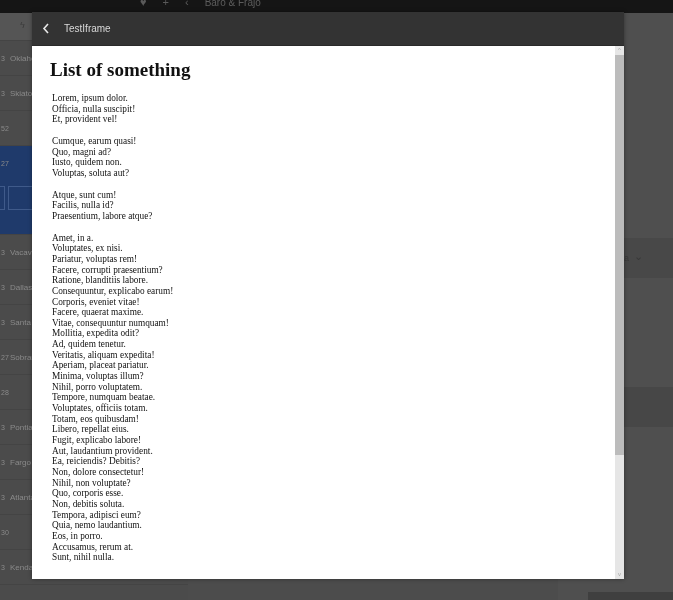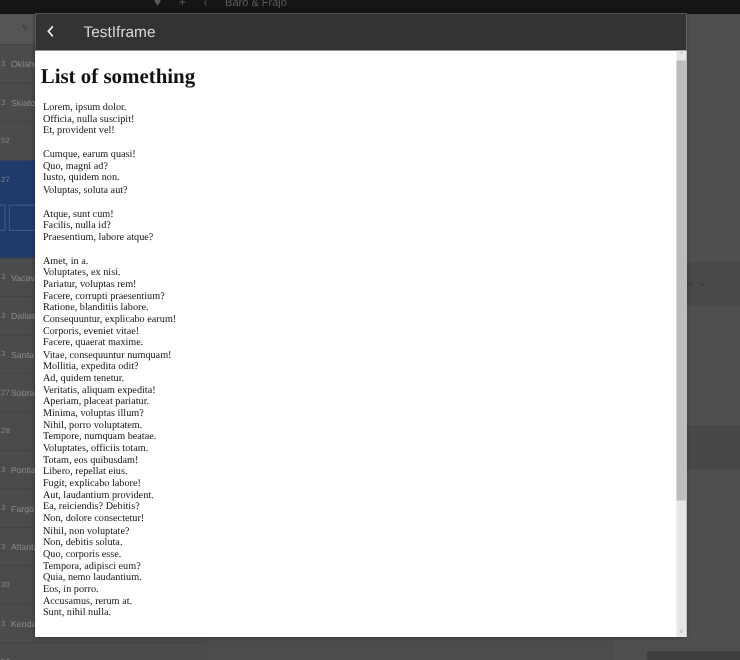--- a/index.html
+++ b/index.html
@@ -54,27 +54,27 @@
     }
     .modal-header {
       position:absolute; left:0; top:0; width:592px; height:33px;
       background:#333333; border-bottom:1px solid #2a2a2a;
       display:flex; align-items:center;
     }
     .back-btn {
       width:24px; height:33px; display:flex; align-items:center; justify-content:center;
       color:#e8e8e8; margin-left:2px; cursor:pointer;
     }
-    .modal-title { color:#d8d8d8; font-size:14px; margin-left:18px; }
+    .modal-title { color:#d8d8d8; font-size:10px; margin-left:6px; }
     .iframe-area {
       position:absolute; left:0; top:34px; width:592px; height:533px; background:#fff;
       overflow:hidden;
     }
     .doc {
-      position:absolute; left:5px; top:0; width:570px;
+      position:absolute; left:18px; top:0; width:570px;
       font-family:"Liberation Serif", serif; color:#111;
     }
     .doc h1 { font-size:19px; font-weight:bold; margin:13px 0 12px 0; line-height:22px; }
     .doc p { margin:0 0 11px 2px; font-size:9.3px; line-height:10.65px; }
     .doc p span { display:block; }
     .scrollbar {
       position:absolute; right:0; top:0; width:9px; height:533px; background:#e6e6e6;
     }
     .sb-up { position:absolute; top:0; left:0; width:9px; height:9px; color:#a8a8a8; font-size:6px; text-align:center; line-height:9px; }
     .sb-thumb { position:absolute; top:9px; left:0; width:9px; height:400px; background:#bcbcbc; }
@@ -218,22 +218,22 @@
             <span>Nihil, porro voluptatem.</span>
             <span>Tempore, numquam beatae.</span>
             <span>Voluptates, officiis totam.</span>
             <span>Totam, eos quibusdam!</span>
             <span>Libero, repellat eius.</span>
             <span>Fugit, explicabo labore!</span>
             <span>Aut, laudantium provident.</span>
             <span>Ea, reiciendis? Debitis?</span>
             <span>Non, dolore consectetur!</span>
             <span>Nihil, non voluptate?</span>
+            <span>Quo, corporis esse.</span>
             <span>Non, debitis soluta.</span>
-            <span>Quo, corporis esse.</span>
             <span>Tempora, adipisci eum?</span>
             <span>Quia, nemo laudantium.</span>
             <span>Eos, in porro.</span>
             <span>Accusamus, rerum at.</span>
             <span>Sunt, nihil nulla.</span>
           </p>
         </div>
     </div>
     <div class="scrollbar">
       <div class="sb-up">^</div>

